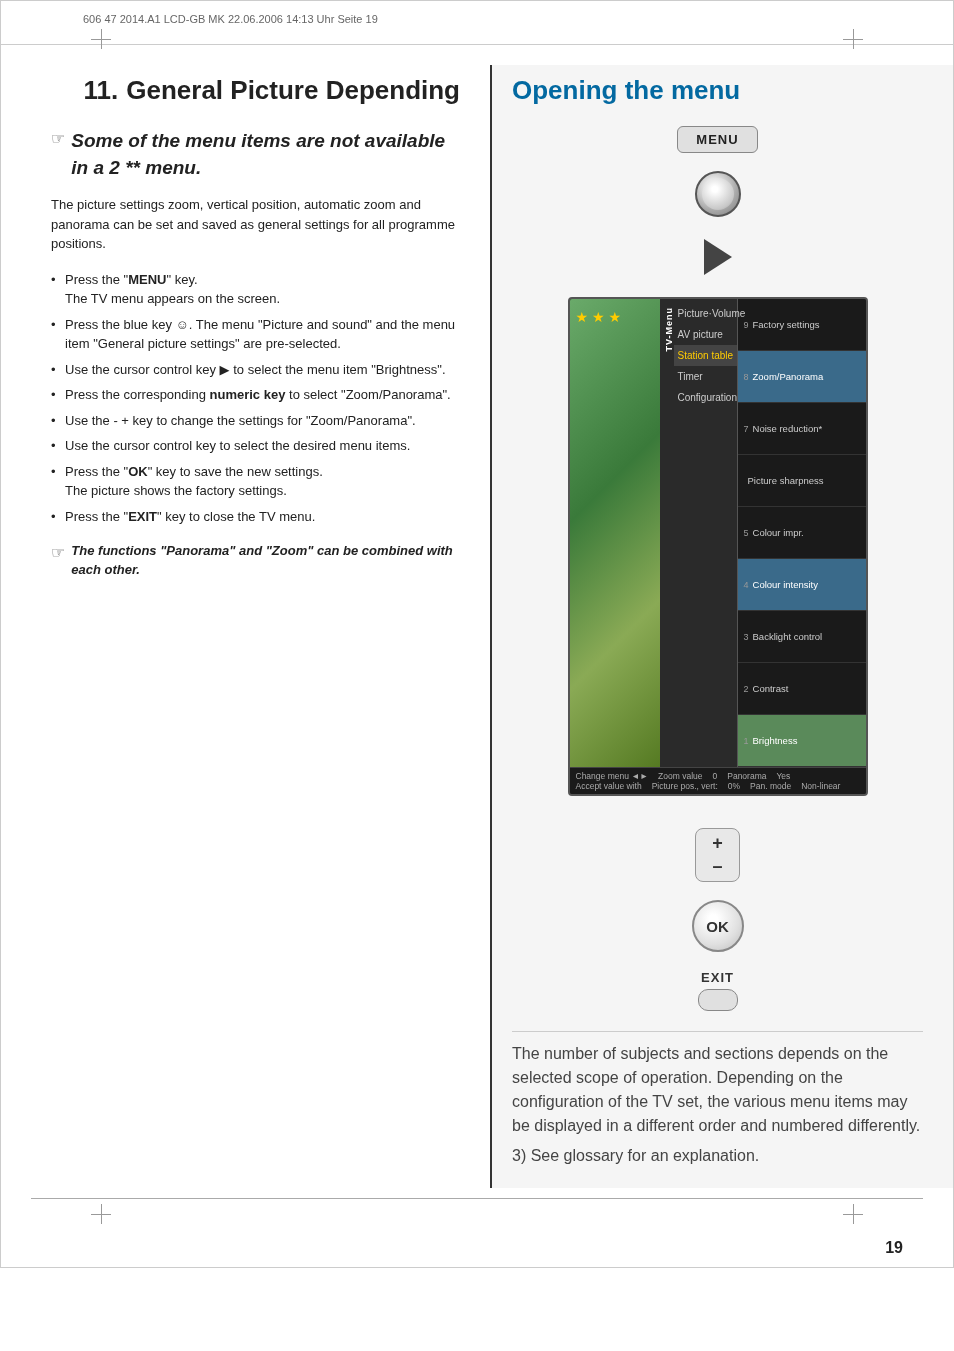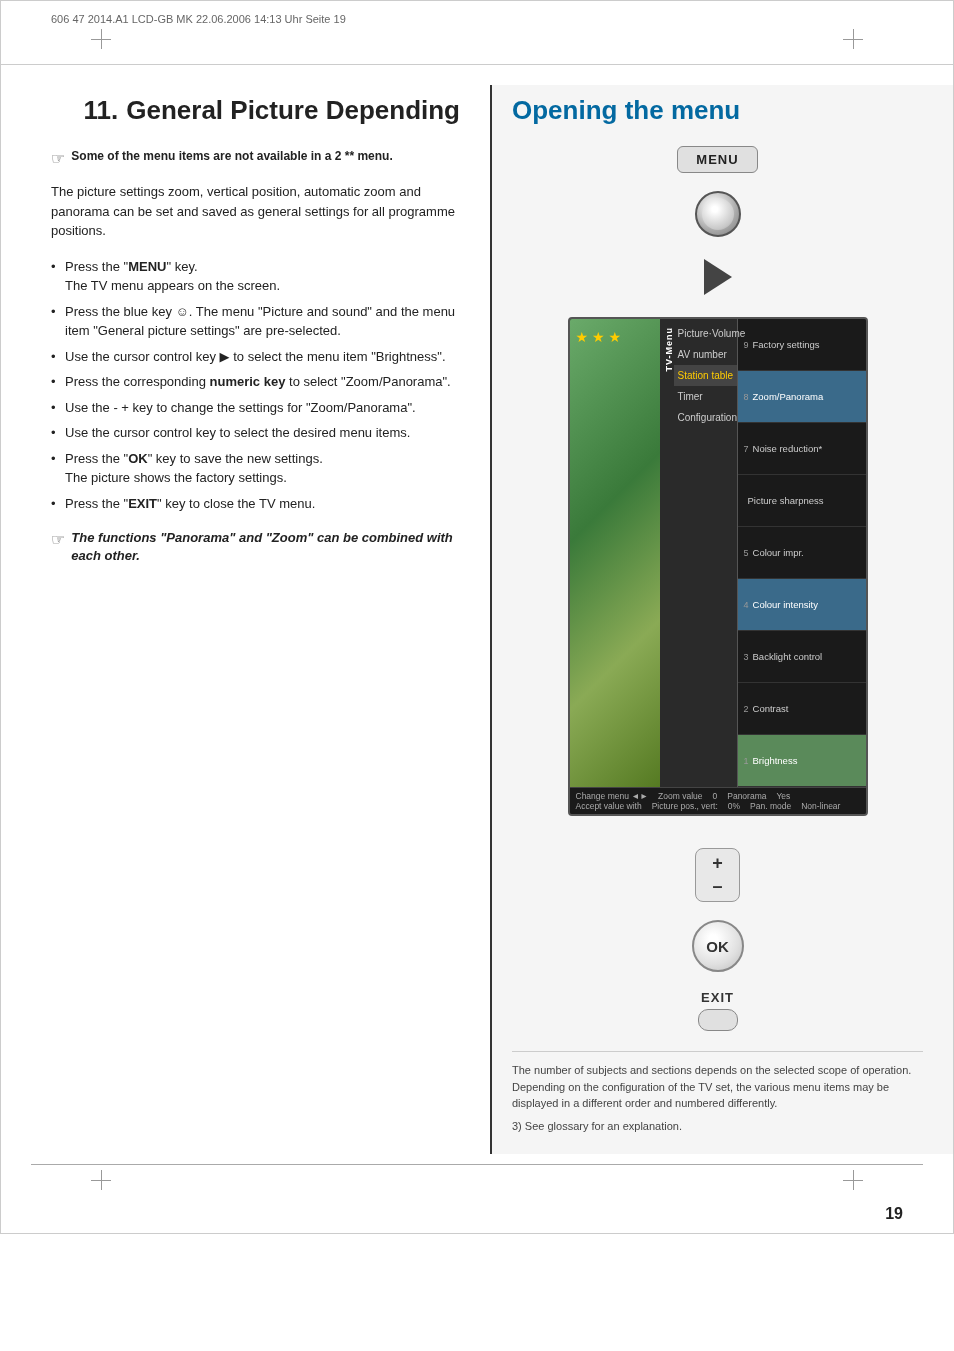--- a/index.html
+++ b/index.html
@@ -48,21 +48,22 @@
       gap: 6px;
       margin-bottom: 14px;
     }
     .note-icon {
       font-size: 16px;
       color: #555;
       margin-top: 1px;
       flex-shrink: 0;
     }
     .note-text {
-      font-size: 12px;
+      font-size: 19px;
+      font-style: italic;
       font-weight: bold;
       color: #222;
       line-height: 1.4;
     }
 
     
     .body-text {
       font-size: 13px;
       color: #222;
       line-height: 1.5;
@@ -325,21 +326,21 @@
     .btn-exit {
       background: #e0e0e0;
       border: 1.5px solid #888;
       border-radius: 10px;
       width: 40px;
       height: 22px;
     }
 
     
     .footer-note {
-      font-size: 11px;
+      font-size: 16px;
       color: #444;
       line-height: 1.5;
       margin-top: 16px;
       padding-top: 10px;
       border-top: 1px solid #ccc;
     }
 
     
     .page-number {
       text-align: right;
@@ -378,21 +379,21 @@
     .page-wrapper {
       position: relative;
       border: 1px solid #ccc;
     }
   </style>
 </head>
 <body>
 
 <div class="page-wrapper">
 
-  <div style="height:64px; position:relative; border-bottom: 1px solid #ccc;">
+  <div style="height:44px; position:relative; border-bottom: 1px solid #ccc; padding-left: 32px;">
     <div style="padding:12px 50px; font-size:11px; color:#666;">606 47 2014.A1 LCD-GB MK 22.06.2006 14:13 Uhr Seite 19</div>
 
     <div class="crosshair" style="position:absolute; left:90px; top:28px;"></div>
     <div class="crosshair" style="position:absolute; right:90px; top:28px;"></div>
   </div>
 
   <div class="page-content">
 
     <div class="left-col">
       <div style="display:flex; align-items:baseline; gap:8px; margin-bottom:10px;justify-content:flex-end;">
@@ -446,21 +447,21 @@
             <div class="tv-img-side">
               <div class="tv-img-stars">★ ★ ★</div>
             </div>
 
             <div style="display:flex; flex:1; flex-direction:row;">
 
               <div class="tv-side-nav">
                 <span class="tv-side-label">TV-Menu</span>
                 <div class="tv-nav-items" style="margin-top:4px;">
                   <div class="tv-nav-item">Picture·Volume</div>
-                  <div class="tv-nav-item">AV number</div>
+                  <div class="tv-nav-item">AV picture</div>
                   <div class="tv-nav-item active">Station table</div>
                   <div class="tv-nav-item">Timer</div>
                   <div class="tv-nav-item">Configuration</div>
                 </div>
               </div>
 
               <div class="tv-right-menu">
                 <div class="tv-right-item">
                     <span><span class="item-num">9</span>Factory settings</span>
                   </div>

